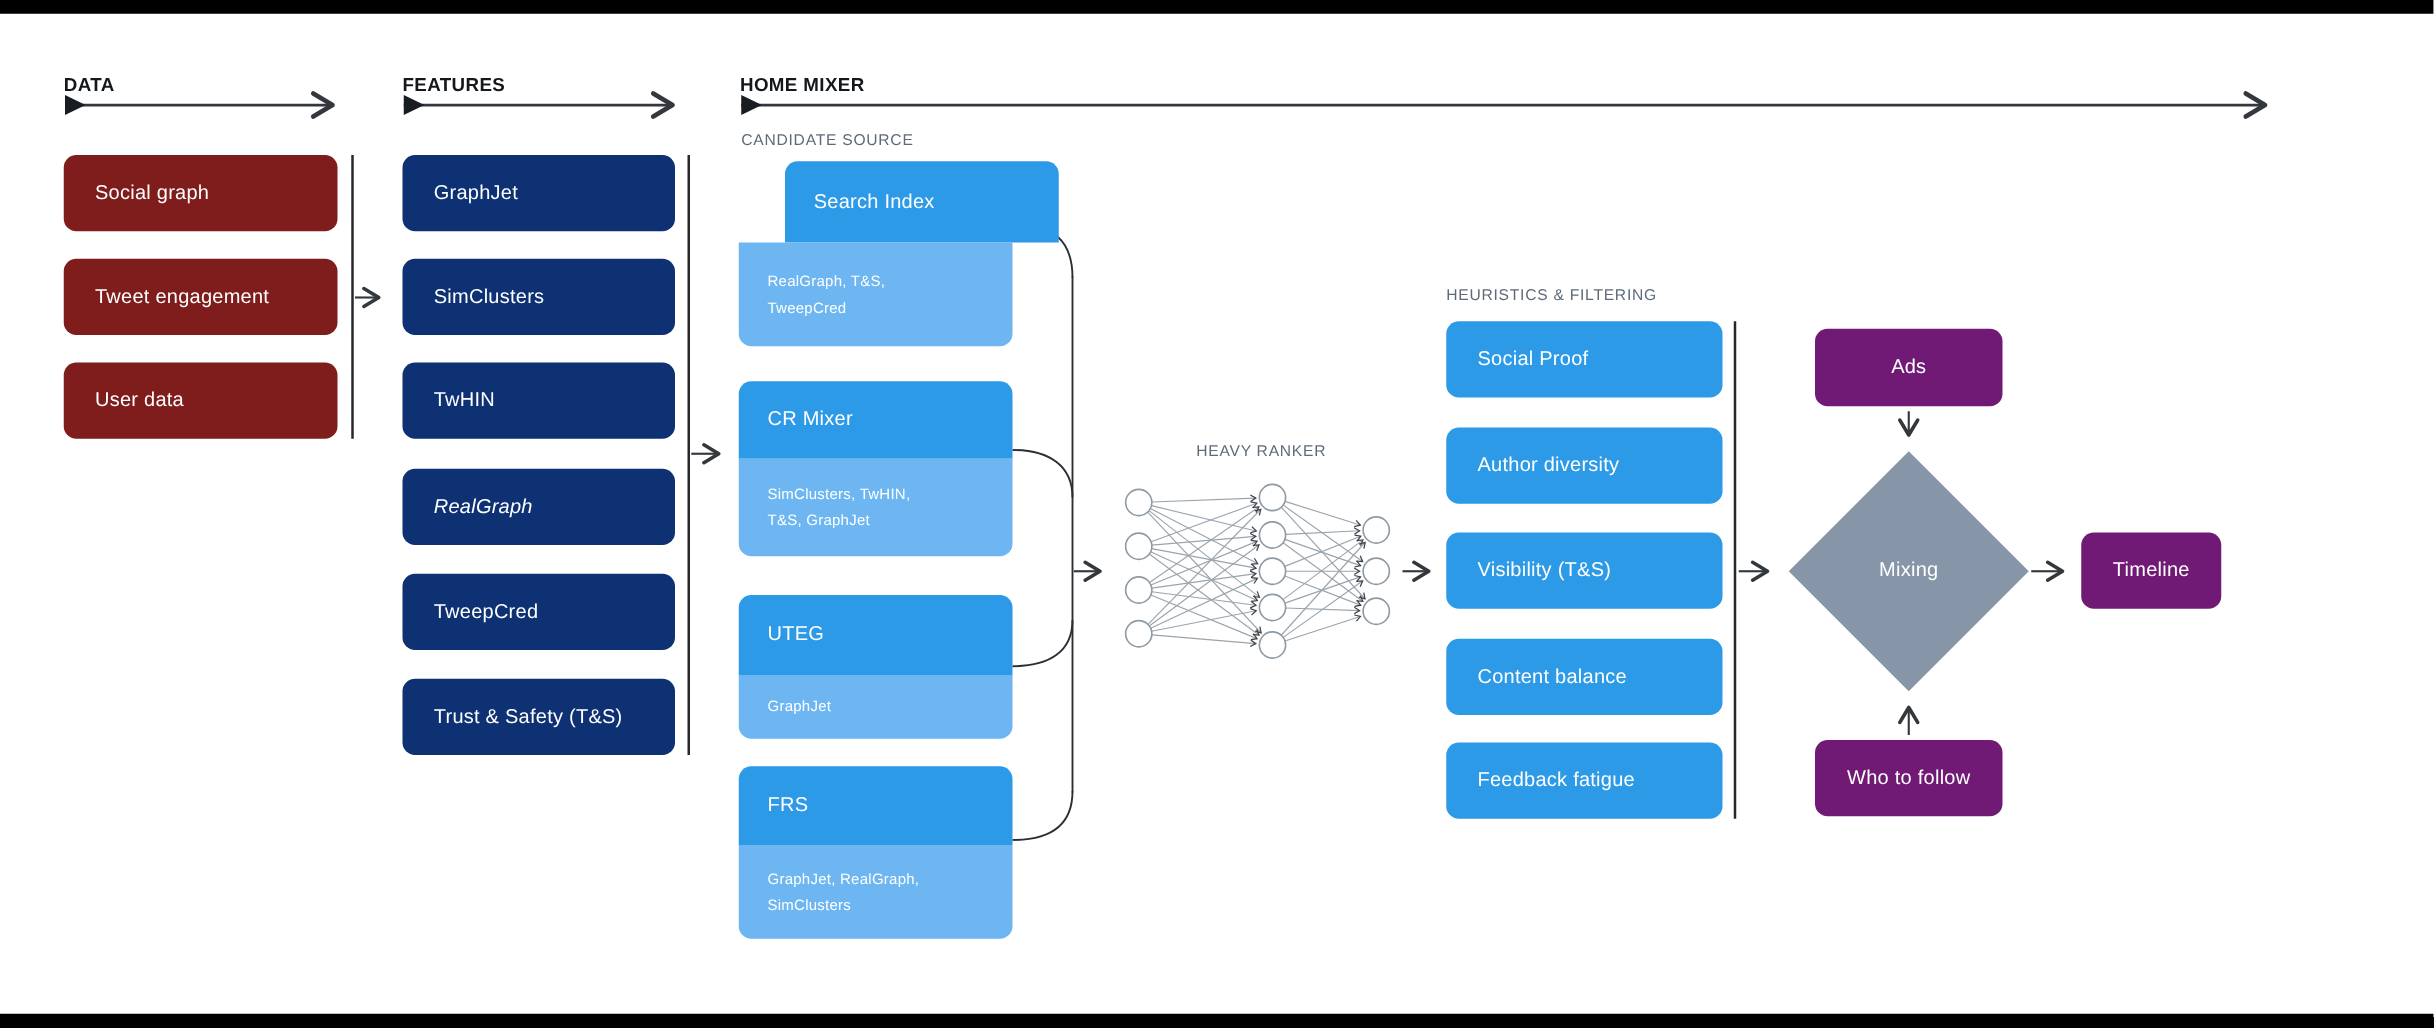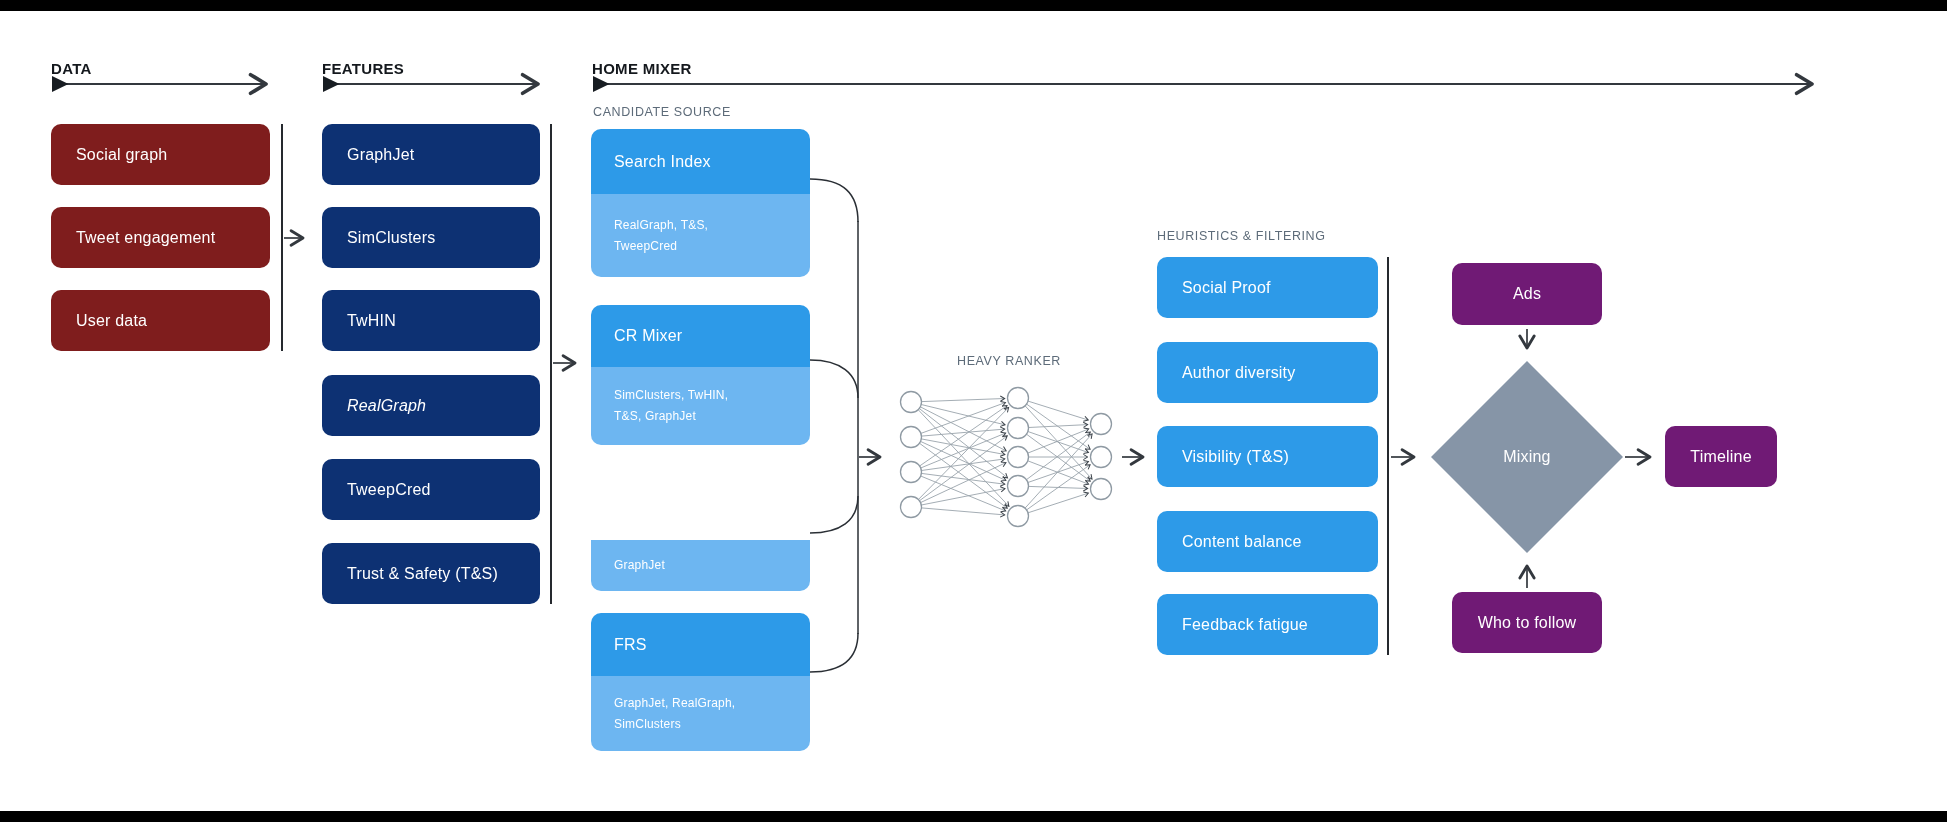--- a/index.html
+++ b/index.html
@@ -178,32 +178,35 @@
   <div class="box feat-box" style="top:375px;font-style:italic;">
       <span>RealGraph</span>
     </div>
   <div class="box feat-box" style="top:459px;">
       <span>TweepCred</span>
     </div>
   <div class="box feat-box" style="top:543px;">
       <span>Trust &amp; Safety (T&amp;S)</span>
     </div>
 
-  <div class="cand-head" style="top:129px;height:65px;">
+  <div class="cand-head" style="top:129px;height:65px;margin-left:37px;">
       <span>Search Index</span>
     </div>
   <div class="cand-sub" style="top:194px;height:83px;"><span>RealGraph, T&amp;S,
 TweepCred</span></div>
 
   <div class="cand-head" style="top:305px;height:62px;">
       <span>CR Mixer</span>
     </div>
   <div class="cand-sub" style="top:367px;height:78px;"><span>SimClusters, TwHIN,
 T&amp;S, GraphJet</span></div>
 
+  <div class="cand-head" style="top:476px;height:64px;">
+      <span>UTEG</span>
+    </div>
   <div class="cand-sub" style="top:540px;height:51px;"><span>GraphJet</span></div>
 
   <div class="cand-head" style="top:613px;height:63px;">
       <span>FRS</span>
     </div>
   <div class="cand-sub" style="top:676px;height:75px;"><span>GraphJet, RealGraph,
 SimClusters</span></div>
 
   <div class="box heur-box" style="top:342px;">
       <span>Author diversity</span>

